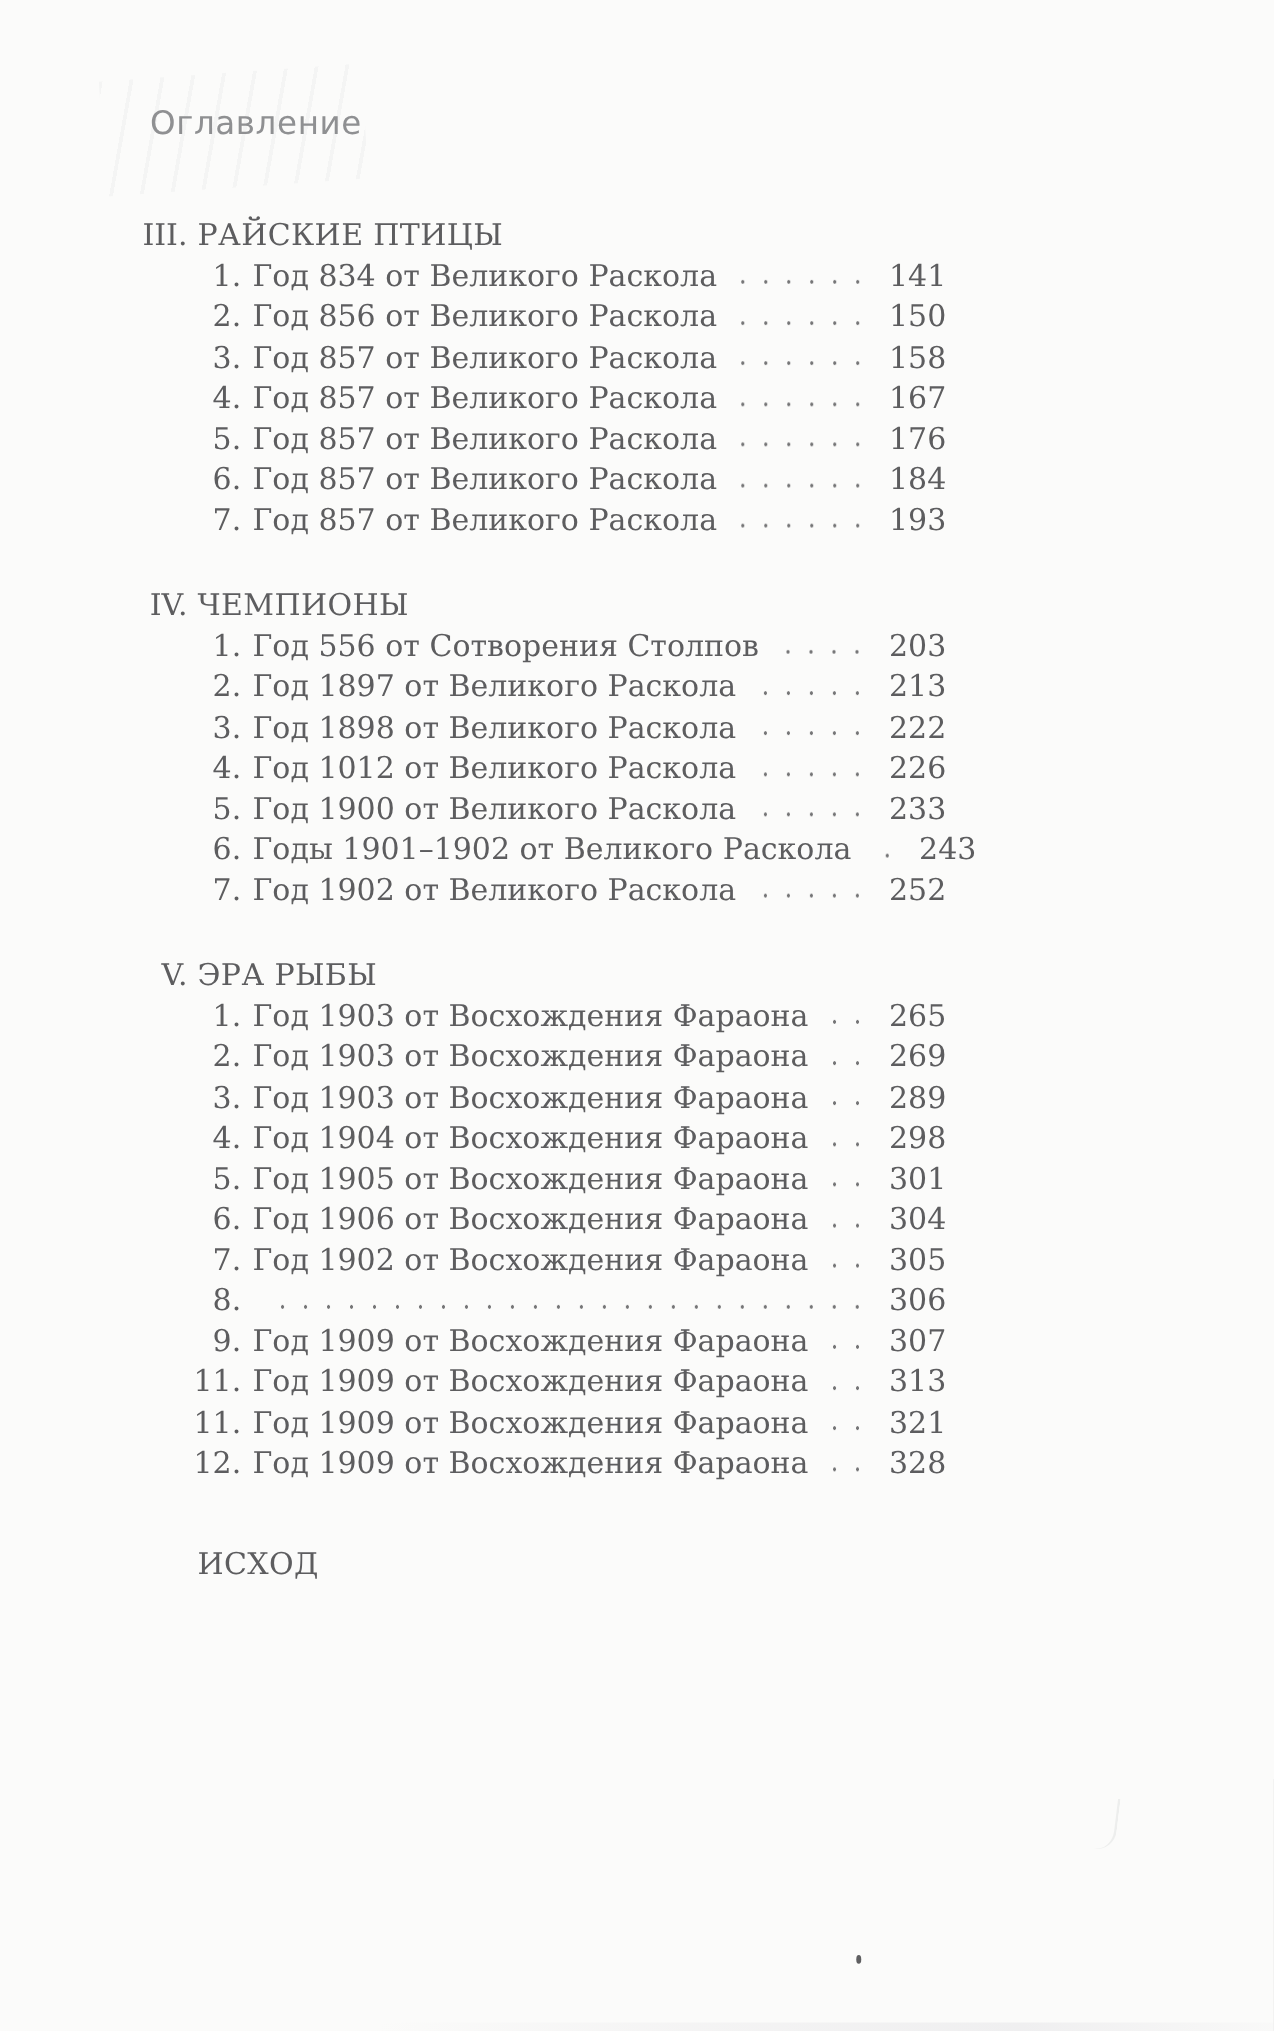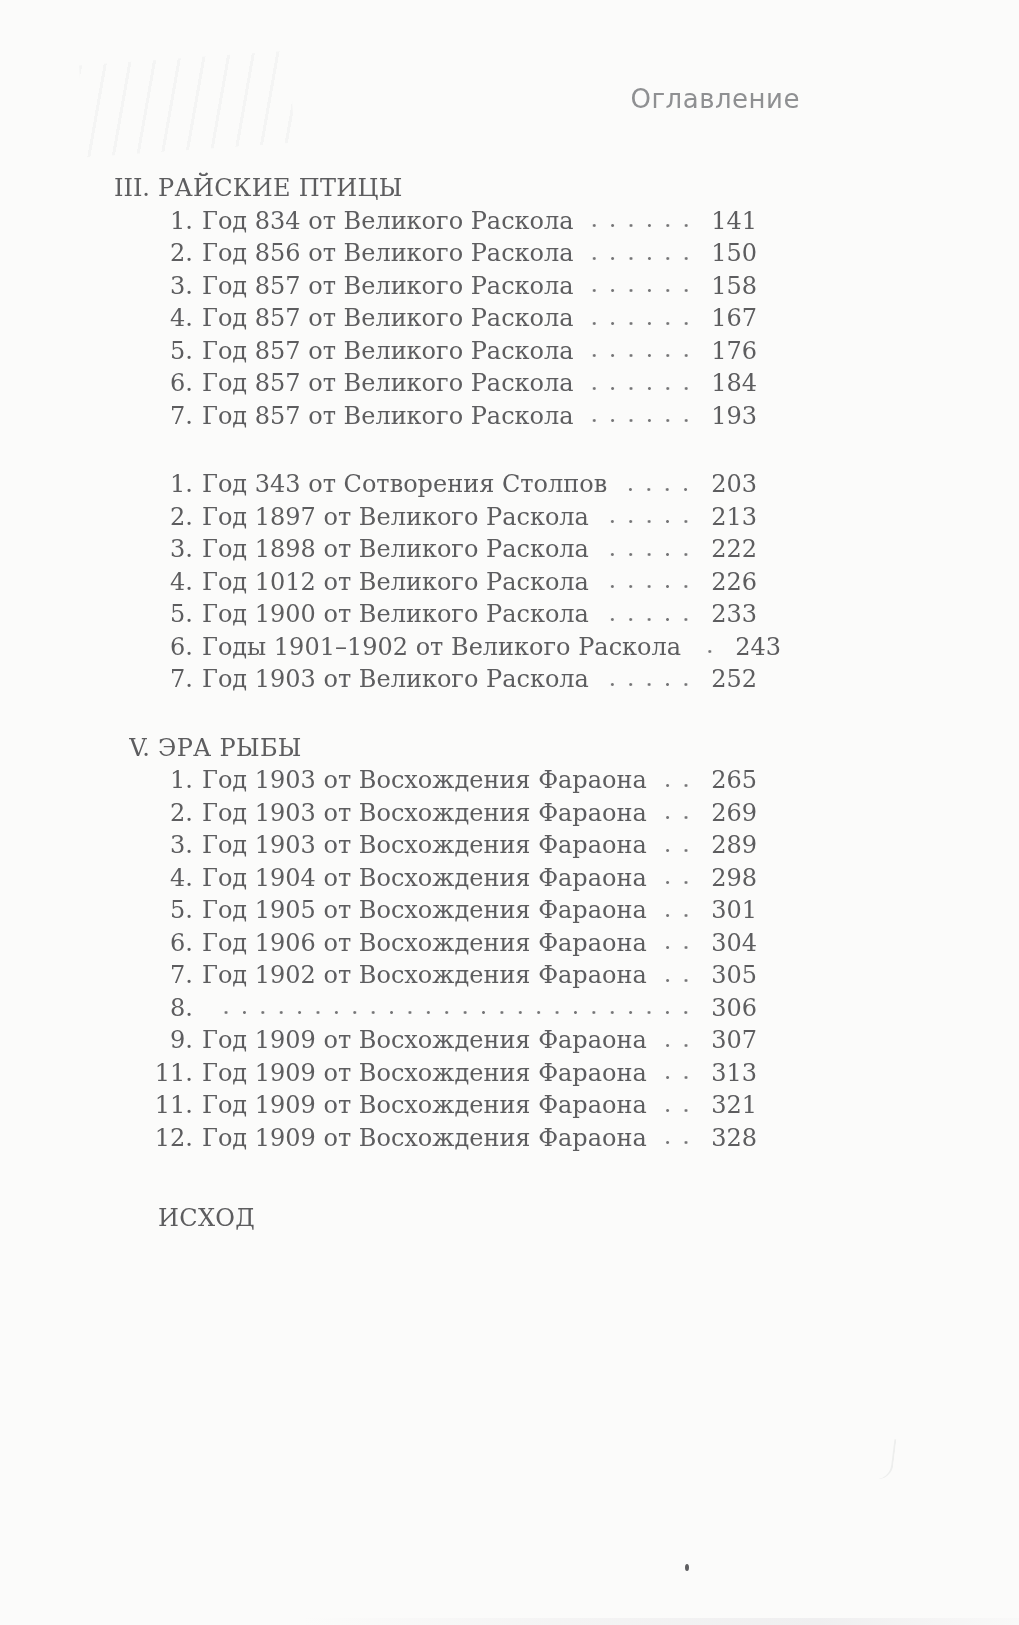--- a/index.html
+++ b/index.html
@@ -16,21 +16,21 @@
     font-family: "DejaVu Serif", "Liberation Serif", serif;
     color: var(--text, #5d5d5f);
     overflow: hidden;
   }
   .title {
     position: absolute;
     top: 84px;
     left: 120px;
     width: 680px;
     margin: 0;
-    text-align: right;
+    text-align: left;
     font-family: "DejaVu Sans", "Liberation Sans", sans-serif;
     font-weight: 400;
     font-size: 26px;
     letter-spacing: 0.5px;
     color: var(--heading, #8f9092);
   }
   .toc {
     position: absolute;
     top: 172px;
     left: 100px;
@@ -183,24 +183,28 @@
   <div class="entry">
     <span class="e-num">7.</span>
     <span class="e-title">Год 857 от Великого Раскола</span>
     <span class="e-leader"></span>
     <span class="e-page">193</span>
   </div>
 </div>
   </section>
 
   <section class="toc-section">
+    <div class="sec-header">
+      <span class="sec-num">IV.</span>
+      <span class="sec-title">ЧЕМПИОНЫ</span>
+    </div>
     <div class="entries">
   <div class="entry">
     <span class="e-num">1.</span>
-    <span class="e-title">Год 343 от Сотворения Столпов</span>
+    <span class="e-title">Год 556 от Сотворения Столпов</span>
     <span class="e-leader"></span>
     <span class="e-page">203</span>
   </div>
 
   <div class="entry">
     <span class="e-num">2.</span>
     <span class="e-title">Год 1897 от Великого Раскола</span>
     <span class="e-leader"></span>
     <span class="e-page">213</span>
   </div>
@@ -228,21 +232,21 @@
 
   <div class="entry">
     <span class="e-num">6.</span>
     <span class="e-title">Годы 1901–1902 от Великого Раскола</span>
     <span class="e-leader"></span>
     <span class="e-page">243</span>
   </div>
 
   <div class="entry">
     <span class="e-num">7.</span>
-    <span class="e-title">Год 1903 от Великого Раскола</span>
+    <span class="e-title">Год 1902 от Великого Раскола</span>
     <span class="e-leader"></span>
     <span class="e-page">252</span>
   </div>
 </div>
   </section>
 
   <section class="toc-section">
     <div class="sec-header">
       <span class="sec-num">V.</span>
       <span class="sec-title">ЭРА РЫБЫ</span>

